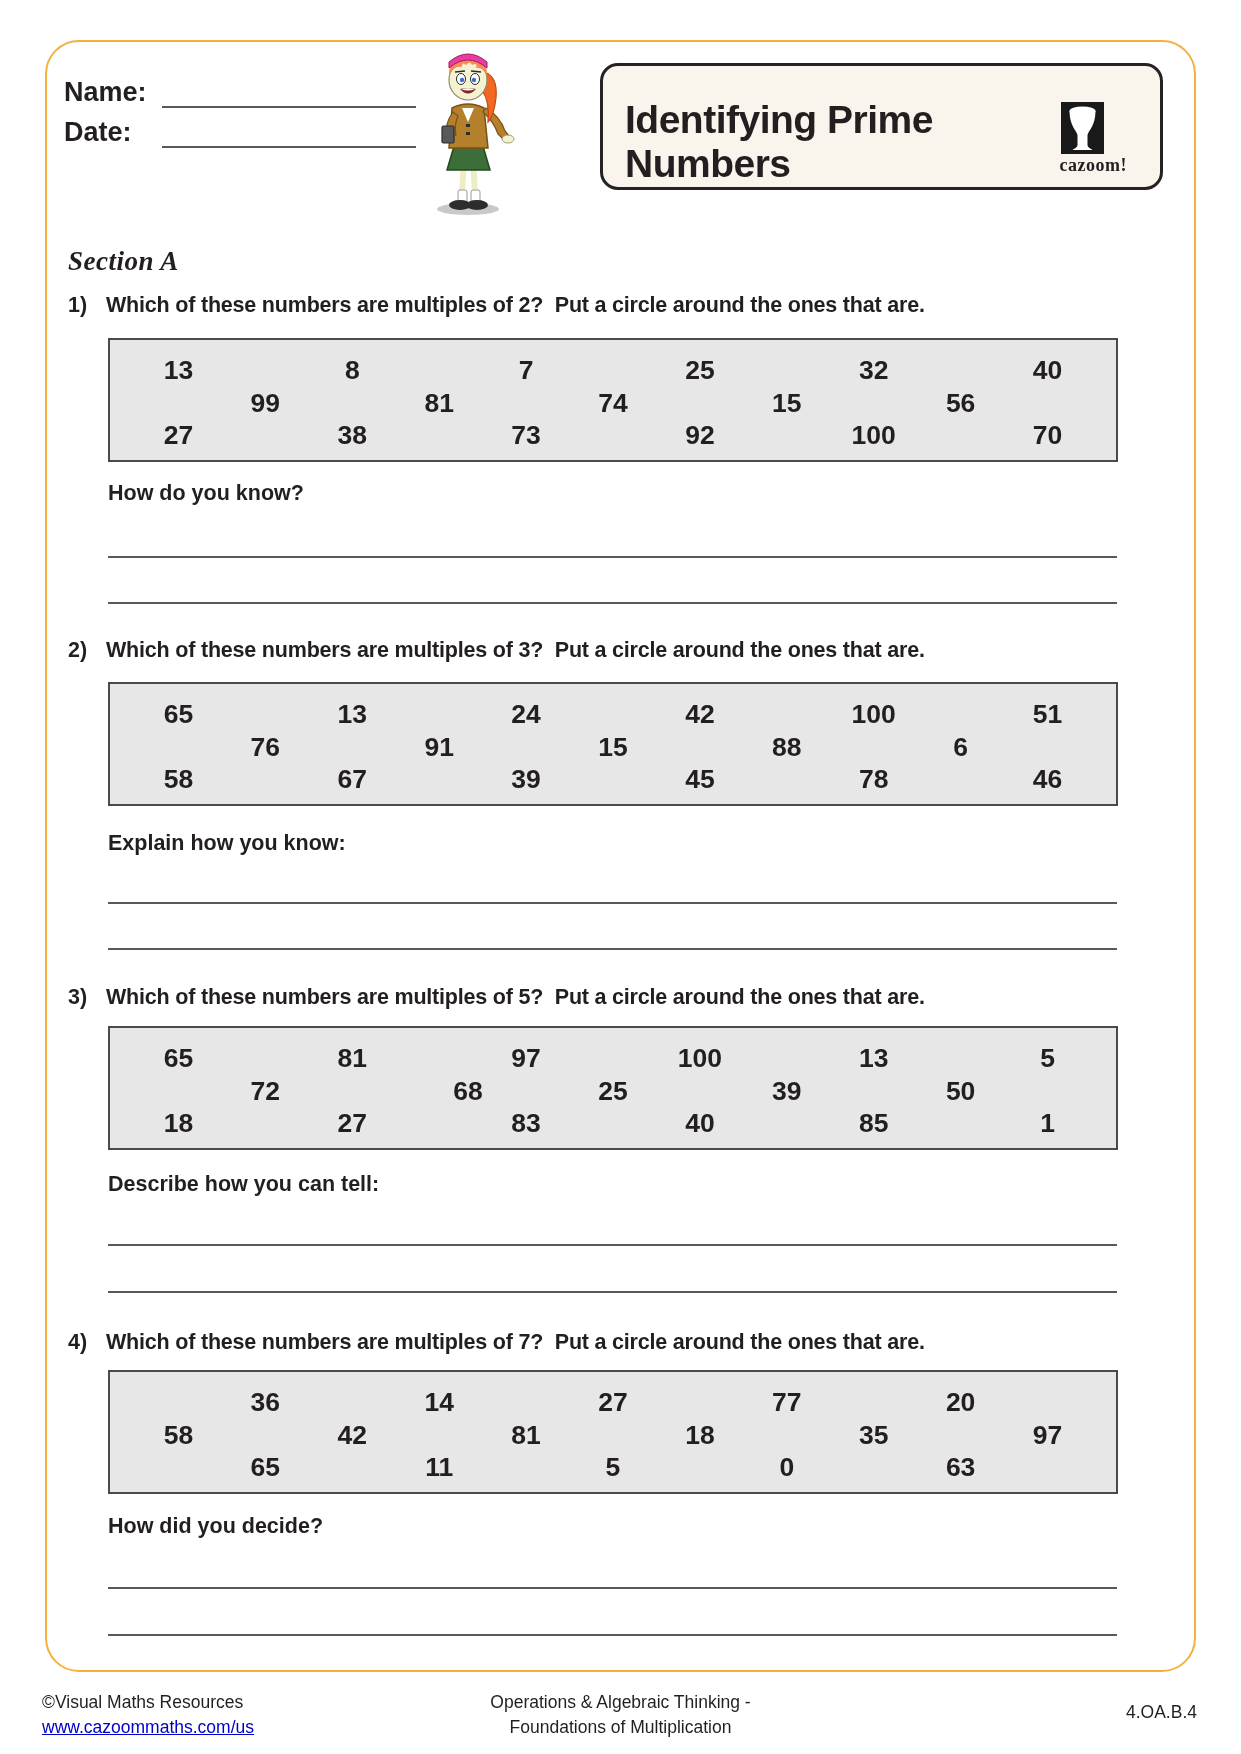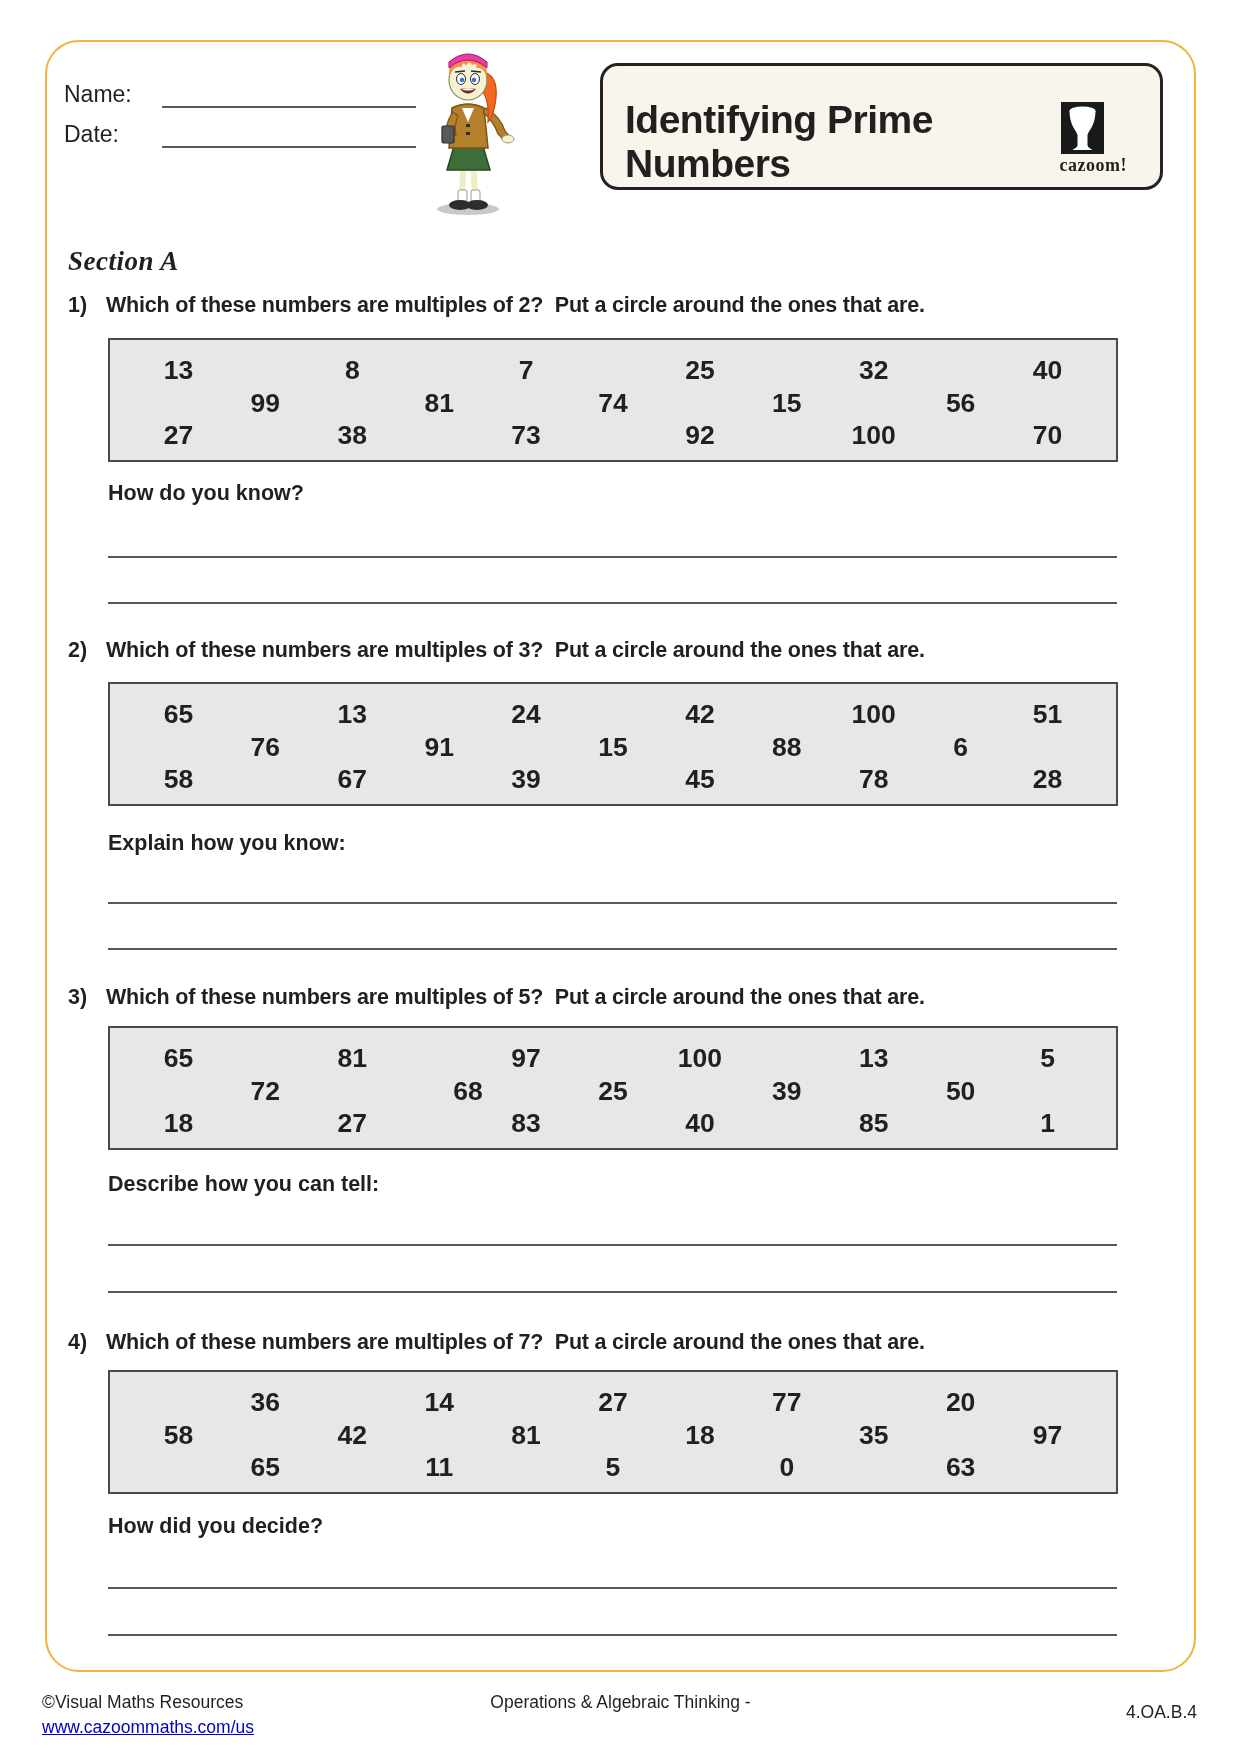--- a/index.html
+++ b/index.html
@@ -6,21 +6,21 @@
   html,body { background:#ffffff; }
   body { font-family:"Liberation Sans", sans-serif; color:#231f20; }
   .page { position:relative; width:1241px; height:1754px; background:#ffffff; overflow:hidden; }
 
   .frame { position:absolute; left:45px; top:40px; width:1151px; height:1632px;
            border:2.5px solid #f2b23d; border-radius:34px; }
 
   
   .id-row { position:absolute; left:64px; width:352px; display:flex; align-items:flex-end; height:28px; }
   .id-row.name { top:80px; } .id-row.date { top:120px; }
-  .id-label { font-weight:normal; font-size:23px; width:98px; }
+  .id-label { font-weight:bold; font-size:27px; width:98px; }
   .id-line { flex:1; border-bottom:2px solid #58595b; height:24px; }
 
   .mascot { position:absolute; left:418px; top:42px; width:100px; height:176px; }
 
   .title-box { position:absolute; left:600px; top:63px; width:563px; height:127px;
                background:#faf5ec; border:3px solid #262224; border-radius:18px; }
   .title-text { position:absolute; left:22px; top:32px; width:430px; font-size:39px; font-weight:bold;
                 letter-spacing:-0.5px; line-height:44px; }
   .logo { position:absolute; right:33px; top:36px; width:90px; text-align:right; }
   .logo svg { display:block; margin:0 auto; }
@@ -170,21 +170,21 @@
         <span class="grid-num" style="grid-area: 2 / 2;">76</span>
         <span class="grid-num" style="grid-area: 2 / 4;">91</span>
         <span class="grid-num" style="grid-area: 2 / 6;">15</span>
         <span class="grid-num" style="grid-area: 2 / 8;">88</span>
         <span class="grid-num" style="grid-area: 2 / 10;">6</span>
         <span class="grid-num" style="grid-area: 3 / 1;">58</span>
         <span class="grid-num" style="grid-area: 3 / 3;">67</span>
         <span class="grid-num" style="grid-area: 3 / 5;">39</span>
         <span class="grid-num" style="grid-area: 3 / 7;">45</span>
         <span class="grid-num" style="grid-area: 3 / 9;">78</span>
-        <span class="grid-num" style="grid-area: 3 / 11;">28</span>
+        <span class="grid-num" style="grid-area: 3 / 11;">46</span>
       </div>
     <div class="prompt">Explain how you know:</div>
     <div class="answer-line l1"></div>
     <div class="answer-line l2"></div>
   </section>
 
   <section id="q3">
     <div class="q-line">
       <span class="q-num">3)</span>
       <span class="q-text">Which of these numbers are multiples of 5?  Put a circle around the ones that are.</span>
@@ -240,15 +240,16 @@
     <div class="answer-line l1"></div>
     <div class="answer-line l2"></div>
   </section>
 
   <div class="f-left">
     <div>©Visual Maths Resources</div>
     <div class="f-link">www.cazoommaths.com/us</div>
   </div>
   <div class="f-center">
     <div>Operations &amp; Algebraic Thinking -</div>
+    <div>Foundations of Multiplication</div>
   </div>
   <div class="f-right">4.OA.B.4</div>
 </div>
 
 </body></html>

